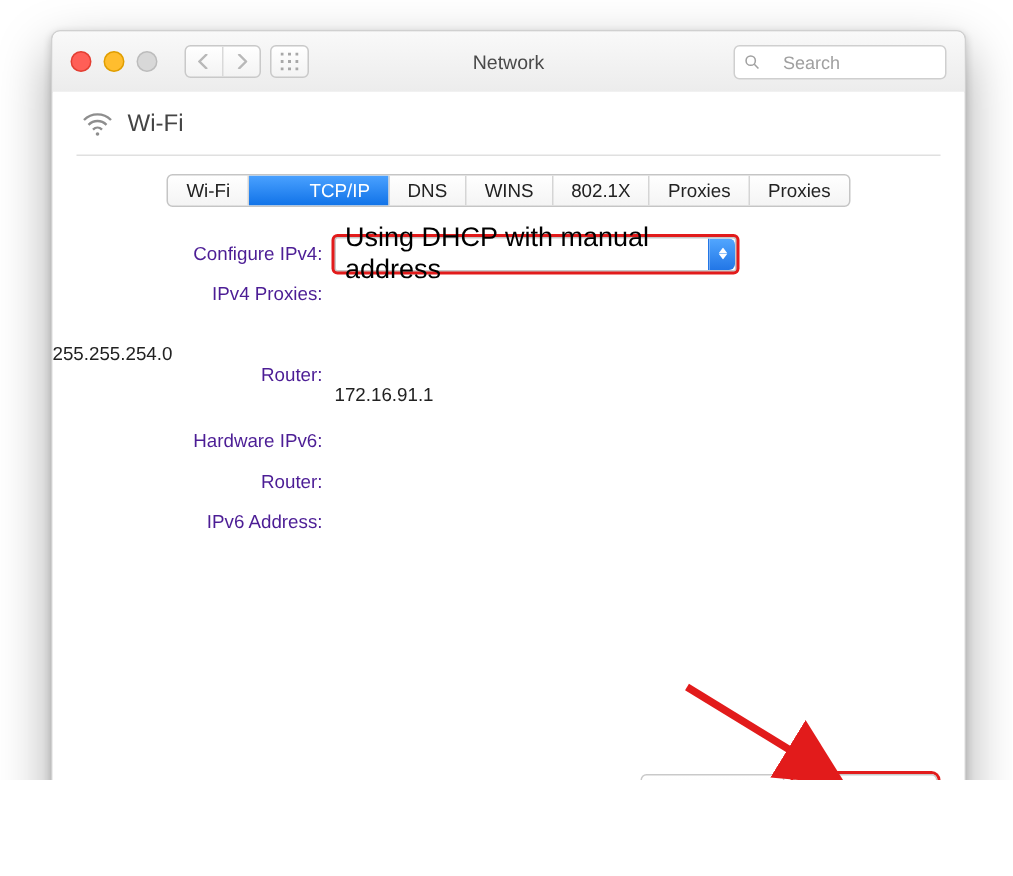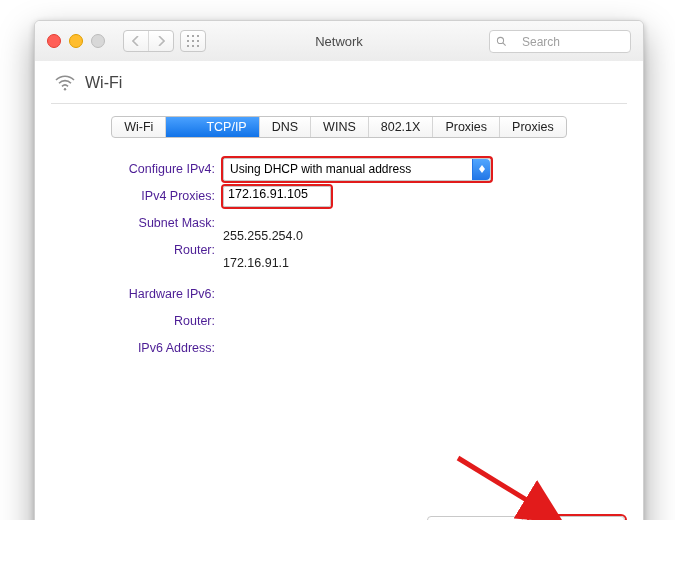--- a/index.html
+++ b/index.html
@@ -31,21 +31,21 @@
   .tabs{display:flex;justify-content:center;margin-top:12px;}
   .tabbar{display:flex;border:1px solid #c5c5c5;border-radius:4px;overflow:hidden;background:linear-gradient(#fff,#f4f4f4);}
   .tab{padding:3px 12px;font-size:12.5px;color:#222;border-right:1px solid #d5d5d5;}
   .tab:last-child{border-right:none;}
   .tab.active{background:linear-gradient(#4aa1ff,#1173e8);color:#fff;padding-left:40px;}
 
   .form{margin-top:18px;}
   .row{display:flex;align-items:center;height:26px;margin:1px 0;}
   .lbl{width:180px;text-align:right;padding-right:8px;font-size:12.5px;color:#4c1d95;}
   .val{flex:0 0 auto;font-size:12.5px;color:#222;margin-top:26px;}
-  .combo{position:relative;display:flex;align-items:center;height:21px;border:1px solid #c8c8c8;border-radius:4px;background:#fff;padding:0 22px 0 6px;font-size:12px;min-width:80px;}
+  .combo{position:relative;display:flex;align-items:center;height:21px;border:1px solid #c8c8c8;border-radius:4px;background:#fff;padding:0 22px 0 6px;font-size:18px;min-width:80px;}
   .combo .arrows{position:absolute;right:0;top:0;bottom:0;width:17px;background:linear-gradient(#52a7ff,#2276e6);border-left:1px solid #2276e6;border-top-right-radius:4px;border-bottom-right-radius:4px;display:flex;flex-direction:column;align-items:center;justify-content:center;color:#fff;}
   .combo .arrows svg{width:6px;height:4px;display:block;}
   .redbox{box-shadow:0 0 0 2px #e21b1b;border-radius:2px;}
   .txt{height:19px;border:1px solid #c8c8c8;border-radius:2px;background:#fff;padding:0 4px;font-size:12.5px;}
   .spacer{height:16px;}
 
   .footer{position:absolute;left:0;right:0;bottom:0;height:52px;display:flex;align-items:center;padding:0 18px;}
   .help{width:20px;height:20px;border:1.2px solid #9bb7df;border-radius:50%;display:flex;align-items:center;justify-content:center;color:#6f94c9;font-size:12px;}
   .footer-spacer{flex:1;}
   .btn{height:21px;min-width:70px;border:1px solid #c9c9c9;border-radius:4px;background:linear-gradient(#fff,#f3f3f3);font-size:12.5px;padding:12px 12px;margin-left:6px;text-align:center;line-height:19px;}
@@ -143,29 +143,23 @@
                   </svg>
               <svg viewBox="0 0 6 4">
                     <path d="M0 0 L3 4 L6 0 Z" fill="currentColor"></path>
                   </svg>
             </span>
           </div>
         </div>
 
         <div class="row">
           <div class="lbl">IPv4 Proxies:</div>
-          <div class="redbox" style="display:inline-block;">
-            <div class="txt" style="width:98px">
-              <span>172.16.91.105</span>
-            </div>
-          </div>
-        </div>
-
-        <div class="row">
-          <div class="lbl">Subnet Mask:</div>
+        </div>
+
+        <div class="row">
           <div class="val">255.255.254.0</div>
         </div>
 
         <div class="row">
           <div class="lbl">Router:</div>
           <div class="val">172.16.91.1</div>
         </div>
 
         <div class="spacer"></div>
 

